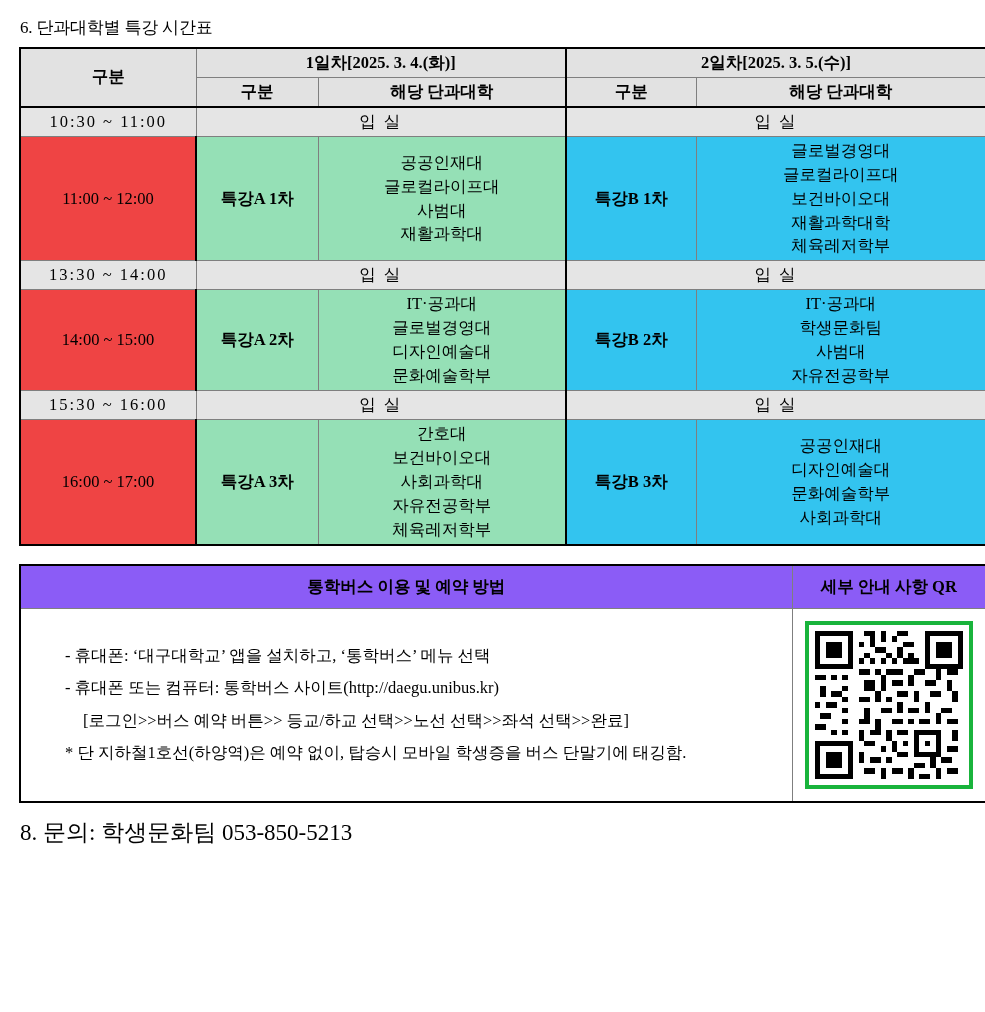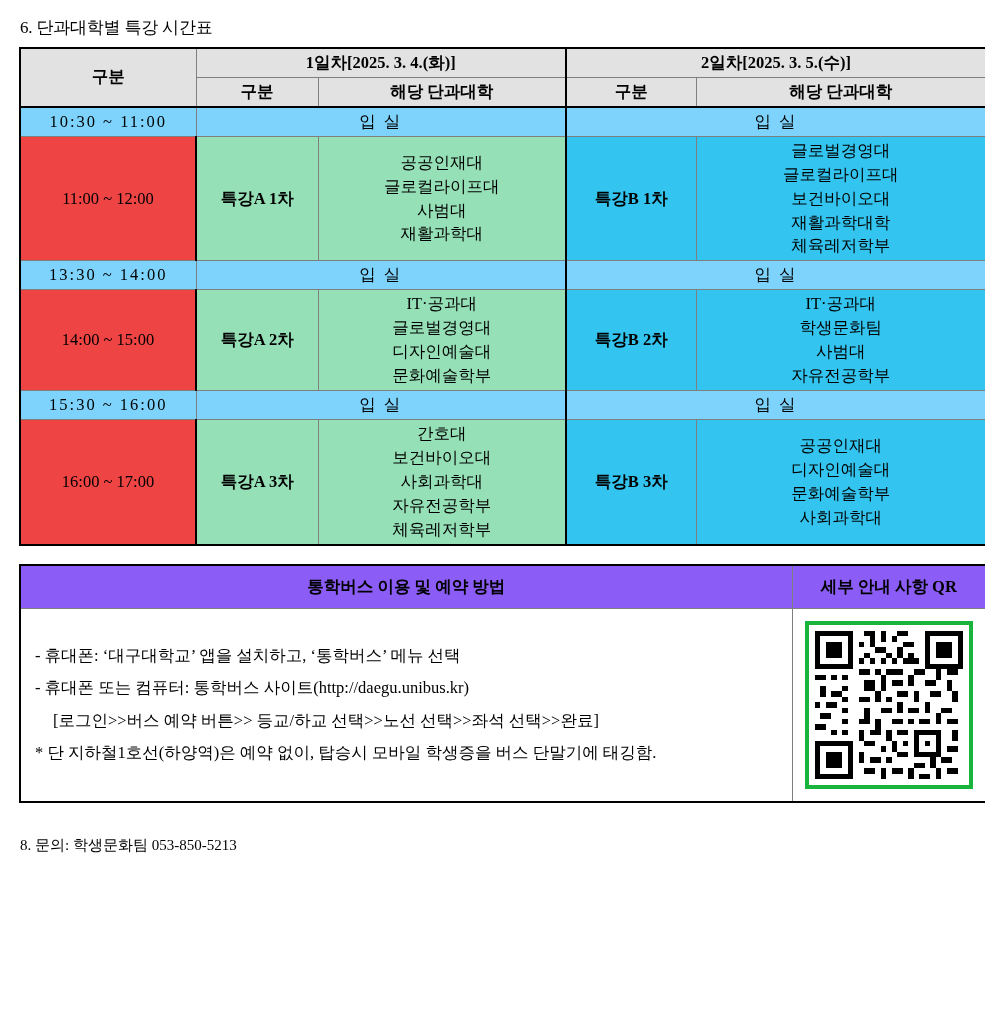--- a/index.html
+++ b/index.html
@@ -42,21 +42,21 @@
   .hdr {
     background: #e2e2e2;
     font-weight: bold;
     font-size: 17px;
   }
   .thick-top { border-top: 2px solid #000 !important; }
   .thick-bottom { border-bottom: 2px solid #000 !important; }
   .thick-left { border-left: 2px solid #000 !important; }
   .thick-right { border-right: 2px solid #000 !important; }
   .entry-row td {
-    background: #7dd3fc;
+    background: #e5e5e5;
     font-size: 17px;
     letter-spacing: 2px;
   }
   .time-cell {
     background: #ef4444;
     font-size: 16.5px;
   }
   .green { background: #95e0b6; }
   .blue  { background: #33c4ef; }
   .lbl { font-weight: bold; font-size: 17px; }
@@ -80,36 +80,36 @@
     background: #8b5cf6;
     font-weight: bold;
     text-align: center;
     font-size: 17.5px;
     padding: 10px 4px !important;
   }
   .bus-body {
     padding: 14px 10px 14px 14px !important;
     line-height: 1.95;
   }
-  .bus-body .ln { white-space: nowrap; }
+  .bus-body .ln { white-space: nowrap; margin-left: 30px; }
   .indent { padding-left: 18px; }
   .qr-cell { text-align: center; }
   .qr-box {
     width: 168px;
     height: 168px;
     margin: 6px auto;
     border: 4px solid #19b43c;
     box-sizing: border-box;
     background: #fff;
     position: relative;
     overflow: hidden;
   }
   .footer-note {
-    font-size: 15px;
-    margin: 33px 0 0 2px;
+    font-size: 23px;
+    margin: 14px 0 0 2px;
   }
   .spacer20 { height: 18px; }
 </style>
 </head>
 <body>
 
 <div class="page">
 
   <div class="section-title">6. 단과대학별 특강 시간표</div>
 

